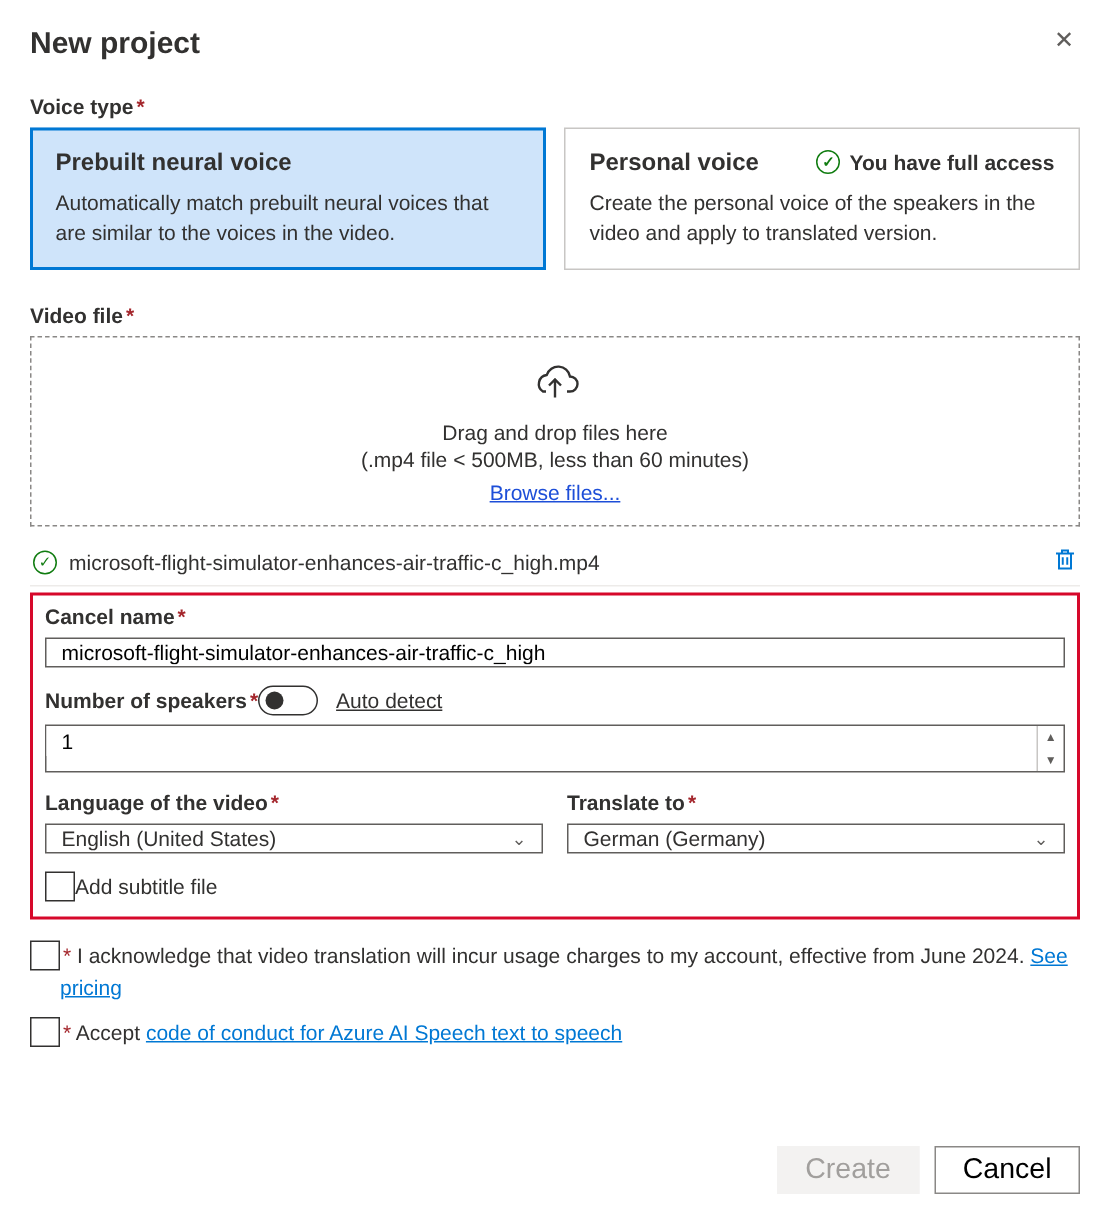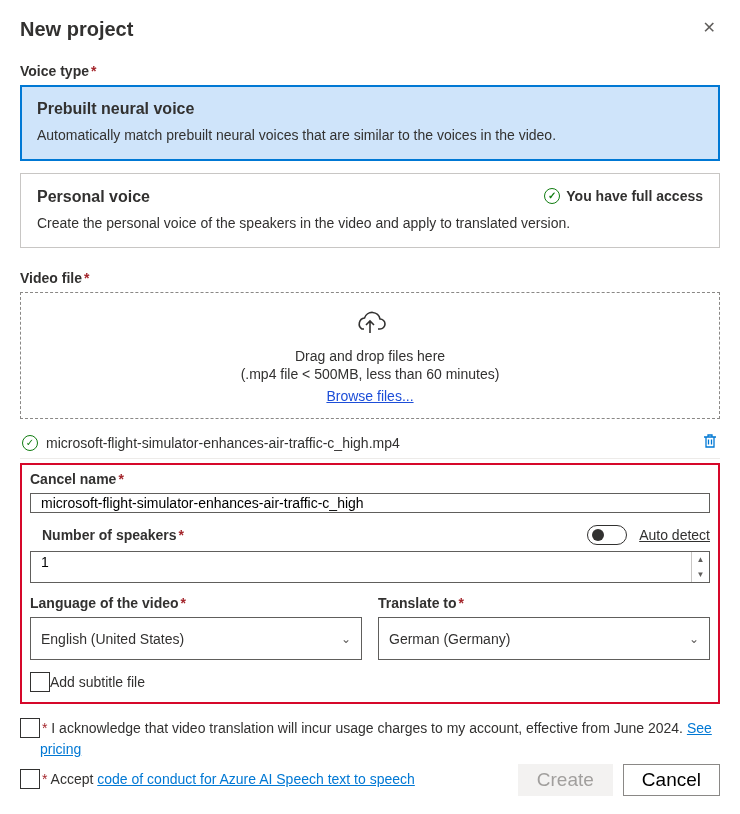--- a/index.html
+++ b/index.html
@@ -12,21 +12,21 @@
       height: 814px;
       padding: 18px 20px;
       position: relative;
     }
     .header { display: flex; justify-content: space-between; align-items: flex-start; margin-bottom: 22px; }
     .title { font-size: 20px; font-weight: 700; }
     .close-x { cursor: pointer; font-size: 16px; color: #605e5c; padding: 2px 4px; line-height: 1; }
     .label { font-weight: 600; font-size: 14px; margin-bottom: 6px; display: block; }
     .req { color: #a4262c; margin-left: 2px; }
 
-    .voice-options { display: flex; gap: 12px; margin-bottom: 22px; flex-direction: column; }
+    .voice-options { display: flex; gap: 12px; margin-bottom: 22px; }
     .voice-card {
       flex: 1;
       border: 1px solid #c8c6c4;
       padding: 14px 16px;
       position: relative;
       cursor: pointer;
     }
     .voice-card.selected {
       background: #cfe4fa;
       border: 2px solid #0078d4;
@@ -70,21 +70,21 @@
     input[type=text] {
       width: 100%;
       padding: 7px 10px;
       border: 1px solid #605e5c;
       font-size: 14px;
       font-family: inherit;
       height: 20px;
     }
     .field { margin-bottom: 12px; }
 
-    .speakers-row { display: flex; justify-content: space-between; align-items: center; margin-bottom: 6px; margin-left: 12px; }
+    .speakers-row { display: flex; align-items: center; margin-bottom: 6px; }
     .toggle-wrap { display: flex; align-items: center; gap: 12px; text-decoration: underline; }
     .toggle {
       width: 40px; height: 20px; border: 1px solid #323130; border-radius: 10px;
       position: relative; cursor: pointer; background: #fff;
     }
     .toggle-knob {
       width: 12px; height: 12px; border-radius: 50%; background: #323130;
       position: absolute; top: 3px; left: 4px;
     }
     .toggle-label { font-size: 14px; }
@@ -93,21 +93,21 @@
       display: flex; border: 1px solid #605e5c; height: 32px; align-items: stretch;
     }
     .spinner input { border: none; flex: 1; padding: 0 10px; font-size: 14px; outline: none; }
     .spinner-btns { display: flex; flex-direction: column; border-left: 1px solid #c8c6c4; width: 18px; }
     .spinner-btn { flex: 1; display: flex; align-items: center; justify-content: center; font-size: 8px; color: #605e5c; cursor: pointer; line-height: 1; }
 
     .two-col { display: flex; gap: 16px; }
     .two-col > div { flex: 1; }
 
     .select {
-      border: 1px solid #605e5c; height: 43px; display: flex; align-items: center;
+      border: 1px solid #605e5c; height: 20px; display: flex; align-items: center;
       padding: 0 10px; justify-content: space-between; cursor: pointer; background: #fff;
     }
     .chevron { font-size: 12px; color: #605e5c; }
 
     .check-row { display: flex; align-items: flex-start; margin-top: 10px; }
     .checkbox {
       width: 20px; height: 20px; border: 1px solid #323130; flex-shrink: 0; cursor: pointer;
     }
     .check-row .text { font-size: 14px; line-height: 1.45; }
     .link { color: #0078d4; text-decoration: underline; cursor: pointer; }

